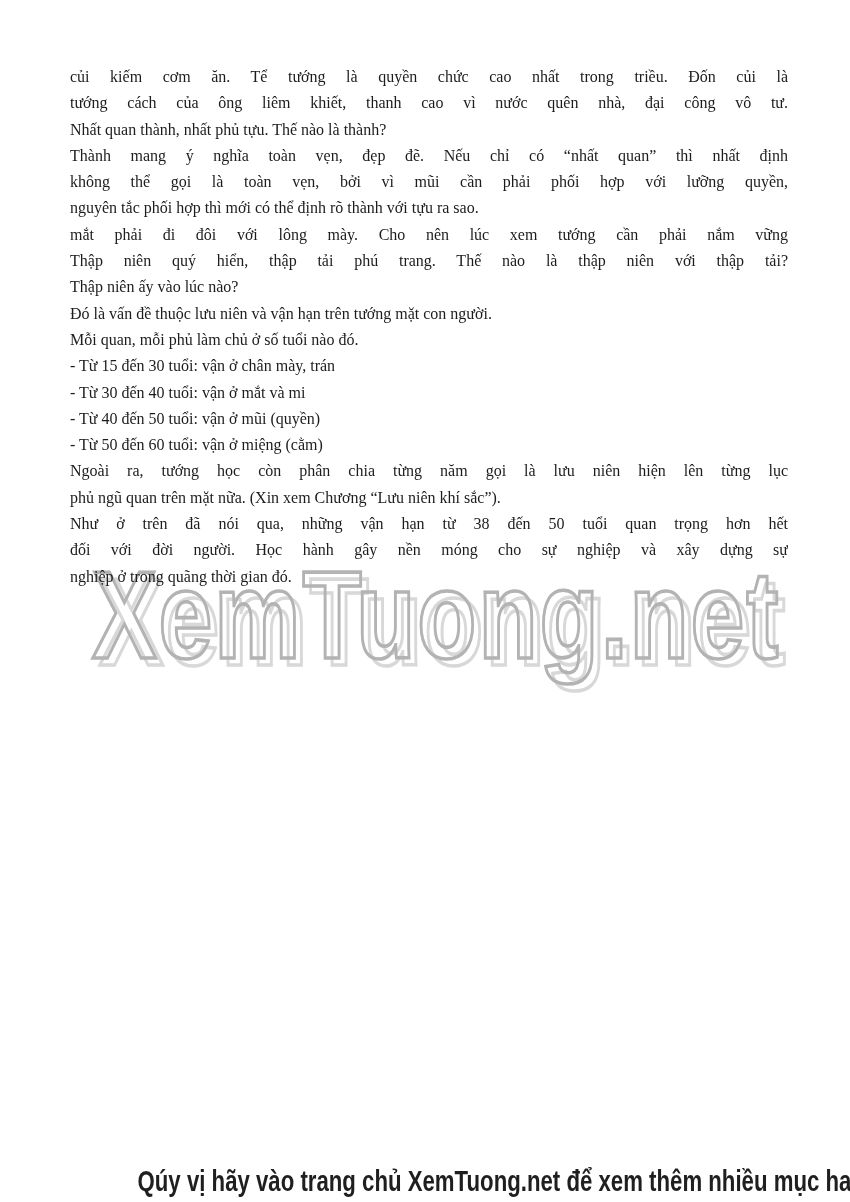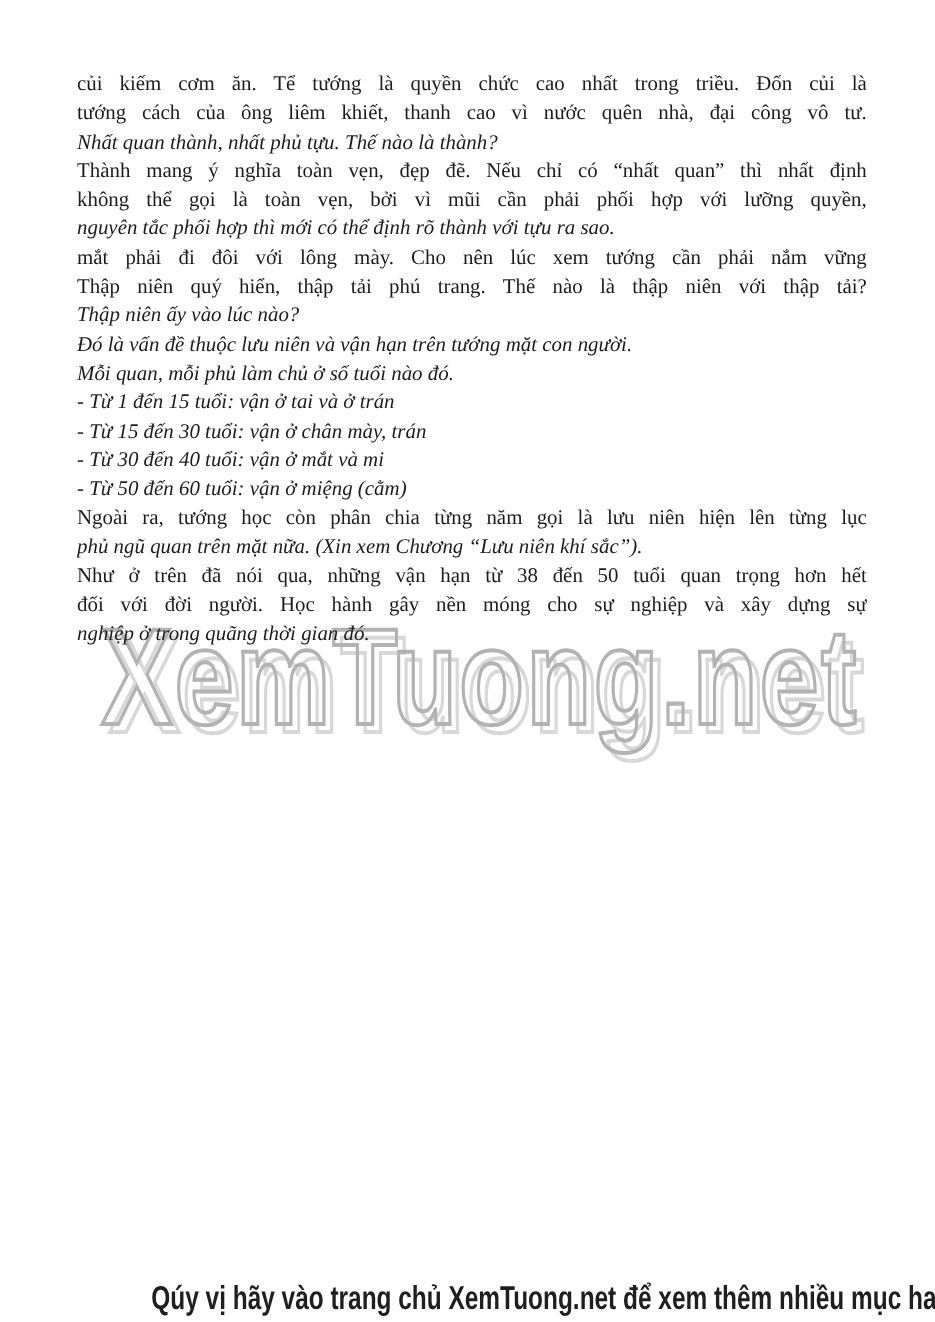--- a/index.html
+++ b/index.html
@@ -52,34 +52,33 @@
   .wm-main {
     position: relative;
     -webkit-text-stroke: 3px var(--wm-outline);
   }
 
   
   .content {
     position: relative;
     z-index: 1;
     padding: 64px 62px 0 70px;   
-    font-size: 19px;
+    font-size: 16px;
     line-height: 26.3px;
     color: var(--text-color);
   }
   .para { margin: 0; }
   .line {
     text-align: justify;
     text-align-last: justify;
     overflow: hidden;
   }
   .line.last {
     text-align: center;
     text-align-last: left;
-    font-style: italic;
   }
 
   
   .footer {
     position: absolute;
     z-index: 1;
     left: 0;
     right: 0;
     bottom: 4px;
     text-align: center;
@@ -123,27 +122,27 @@
         <div class="line">Thập niên quý hiển, thập tải phú trang. Thế nào là thập niên với thập tải?</div>
         <div class="line last">Thập niên ấy vào lúc nào?</div>
       </div>
       <div class="para">
         <div class="line last">Đó là vấn đề thuộc lưu niên và vận hạn trên tướng mặt con người.</div>
       </div>
       <div class="para">
         <div class="line last">Mỗi quan, mỗi phủ làm chủ ở số tuổi nào đó.</div>
       </div>
       <div class="para">
-        <div class="line last">- Từ 1 đến 15 tuổi: vận ở tai và ở trán</div>
-      </div>
-      <div class="para">
         <div class="line last">- Từ 15 đến 30 tuổi: vận ở chân mày, trán</div>
       </div>
       <div class="para">
         <div class="line last">- Từ 30 đến 40 tuổi: vận ở mắt và mi</div>
+      </div>
+      <div class="para">
+        <div class="line last">- Từ 40 đến 50 tuổi: vận ở mũi (quyền)</div>
       </div>
       <div class="para">
         <div class="line last">- Từ 50 đến 60 tuổi: vận ở miệng (cằm)</div>
       </div>
       <div class="para">
         <div class="line">Ngoài ra, tướng học còn phân chia từng năm gọi là lưu niên hiện lên từng lục</div>
         <div class="line last">phủ ngũ quan trên mặt nữa. (Xin xem Chương “Lưu niên khí sắc”).</div>
       </div>
       <div class="para">
         <div class="line">Như ở trên đã nói qua, những vận hạn từ 38 đến 50 tuổi quan trọng hơn hết</div>

